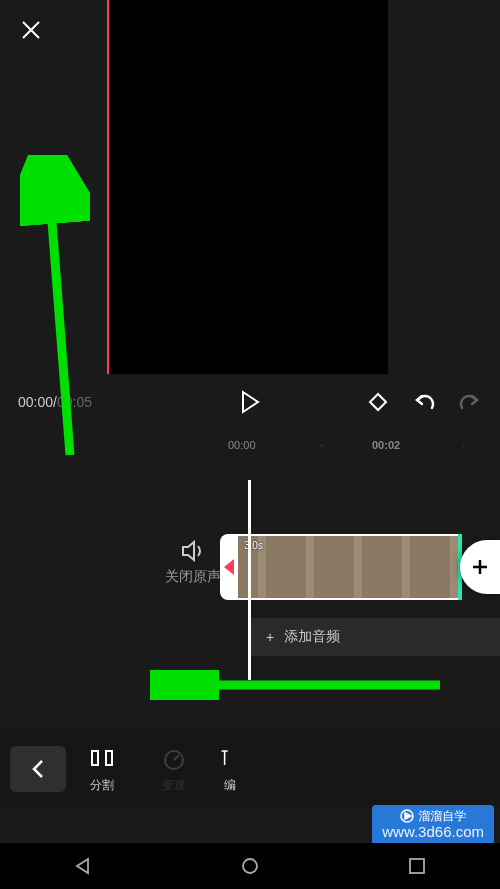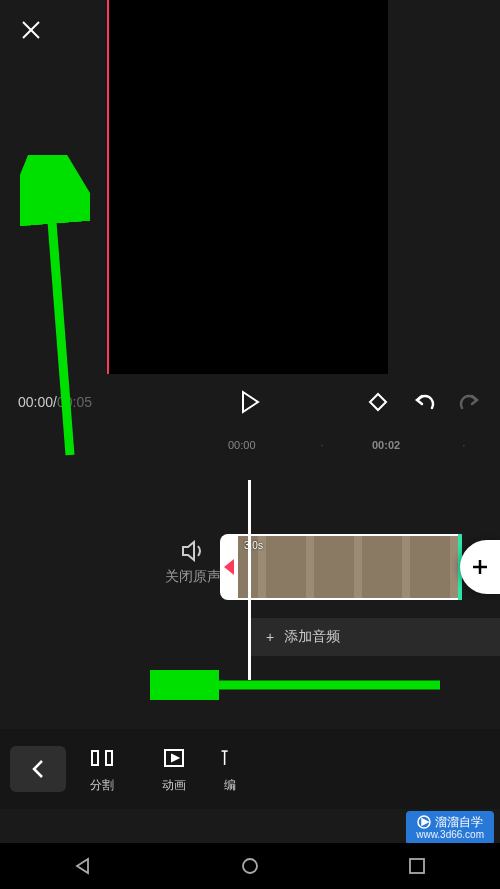--- a/index.html
+++ b/index.html
@@ -258,21 +258,21 @@
       color: #fff;
       font-size: 12px;
       padding: 4px 10px;
       border-radius: 4px;
       display: flex;
       flex-direction: column;
       align-items: center;
       line-height: 1.2;
     }
     .watermark-row { display: flex; align-items: center; gap: 4px; }
-    .watermark-sub { font-size: 10px; opacity: 0.9; }
+    .watermark-sub { font-size: 15px; opacity: 0.9; }
     .nav-bar {
       position: absolute;
       bottom: 0;
       left: 0;
       right: 0;
       height: 46px;
       background: #000;
       display: flex;
       align-items: center;
       justify-content: space-around;
@@ -393,26 +393,26 @@
       <polyline points="11,2 3,10 11,18"></polyline>
     </svg>
   </div>
   <div class="tool-item">
     <svg width="26" height="26" viewBox="0 0 26 26" fill="none" stroke="#fff" stroke-width="2">
       <rect x="3" y="6" width="6" height="14"></rect>
         <rect x="17" y="6" width="6" height="14"></rect>
     </svg>
     <span class="tool-label">分割</span>
   </div>
-  <div class="tool-item">
-    <svg width="26" height="26" viewBox="0 0 26 26" fill="none" stroke="#fff" stroke-width="2">
-      <rect x="4" y="5" width="18" height="16"></rect>
-        <polygon points="11,10 17,13 11,16" fill="#fff"></polygon>
-    </svg>
-    <span class="tool-label">动画</span>
+  <div class="tool-item disabled">
+    <svg width="26" height="26" viewBox="0 0 26 26" fill="none" stroke="#888" stroke-width="2">
+      <circle cx="13" cy="15" r="9"></circle>
+        <line x1="13" y1="15" x2="18" y2="10"></line>
+    </svg>
+    <span class="tool-label">变速</span>
   </div>
   <div class="tool-item" style="flex:0 0 40px">
     <svg width="20" height="26" viewBox="0 0 26 26" fill="none" stroke="#fff" stroke-width="2">
       <line x1="6" y1="4" x2="6" y2="22"></line>
         <line x1="2" y1="4" x2="10" y2="4"></line>
     </svg>
     <span class="tool-label">编</span>
   </div>
 </div>
 

